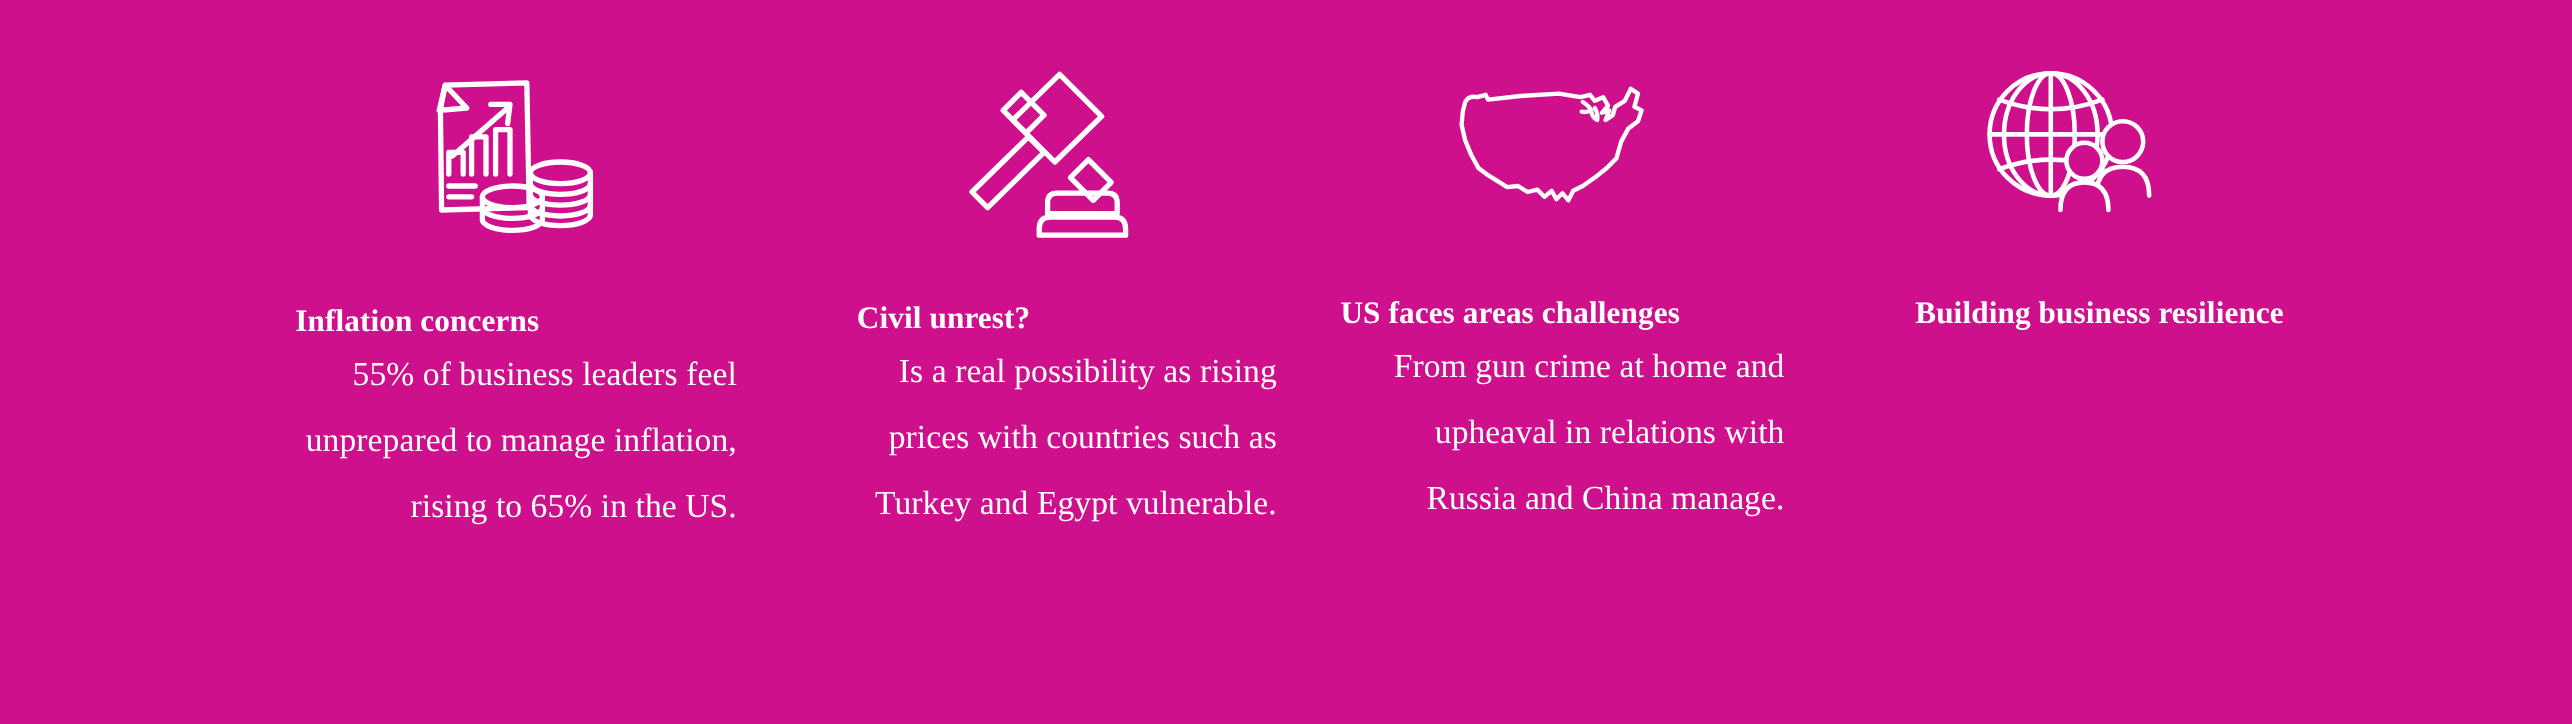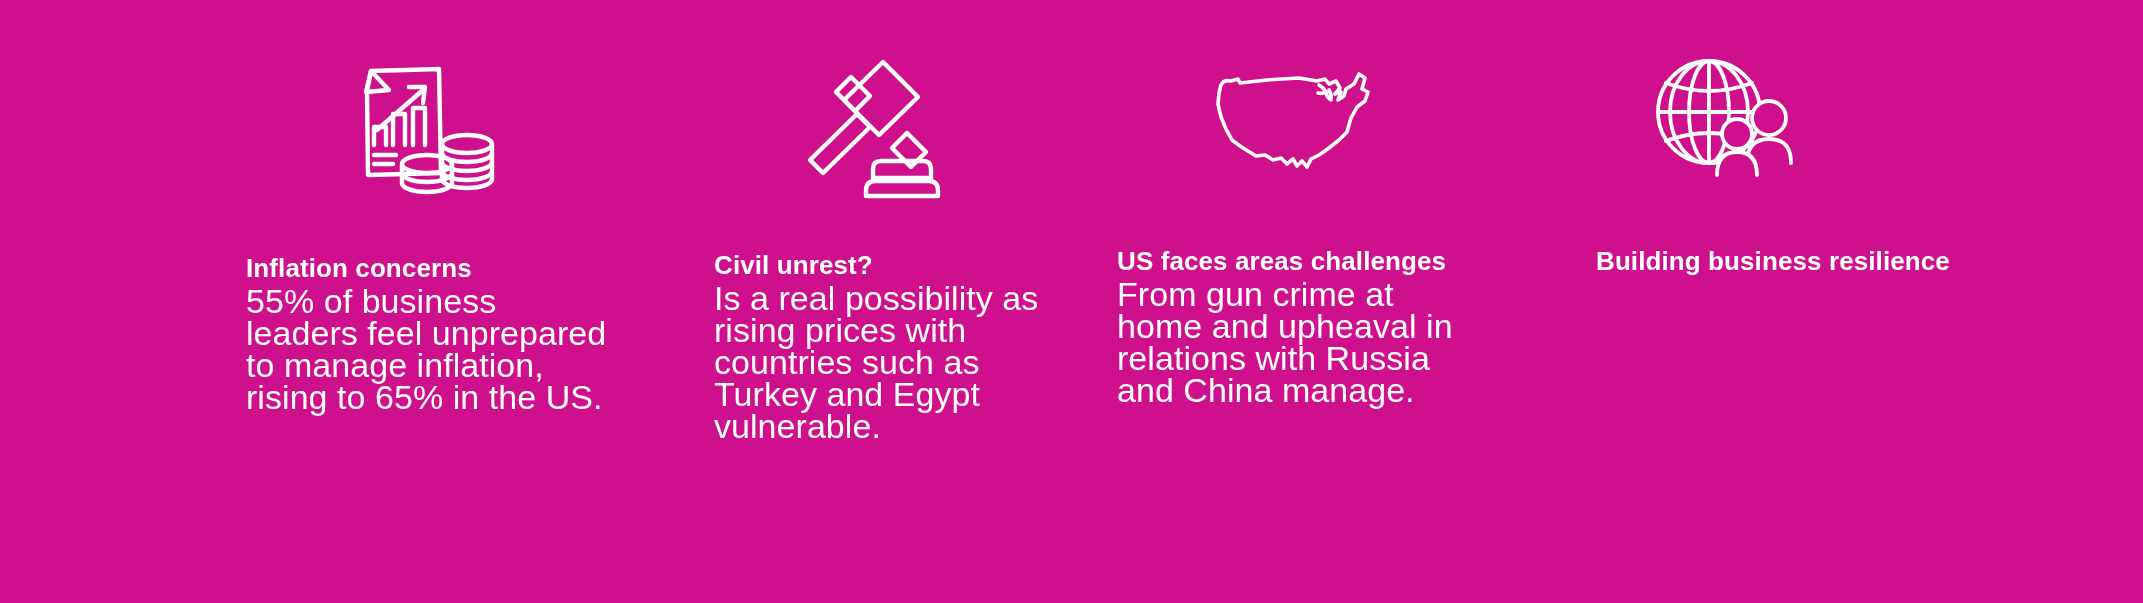--- a/index.html
+++ b/index.html
@@ -28,36 +28,38 @@
     position: absolute;
     display: block;
   }
   .icon-wrap svg {
     display: block;
     overflow: visible;
   }
   .text-block {
     position: absolute;
     color: #FFFFFF;
+    font-family: Liberation Serif, serif;
   }
   .card-heading {
     font-size: 26px;
     font-weight: bold;
     line-height: 32px;
     letter-spacing: 0.1px;
     margin: 0 0 1px 0;
     color: #FFFFFF;
   }
   .card-body {
-    font-size: 34px;
+    font-size: 28px;
     font-weight: normal;
-    line-height: 32px;
+    line-height: 55px;
     letter-spacing: 0.05px;
     margin: 0;
     color: #FFFFFF;
+    text-align: right;
   }
 
   
   #col-1 { left: 246px; width: 300px; }
   #col-2 { left: 682px; width: 300px; }
   #col-3 { left: 1117px; width: 330px; }
   #col-4 { left: 1552px; width: 330px; }
 
   #col-1 .icon-wrap { left: 95px;  top: 42px; }
   #col-2 .icon-wrap { left: 105px; top: 48px; }

